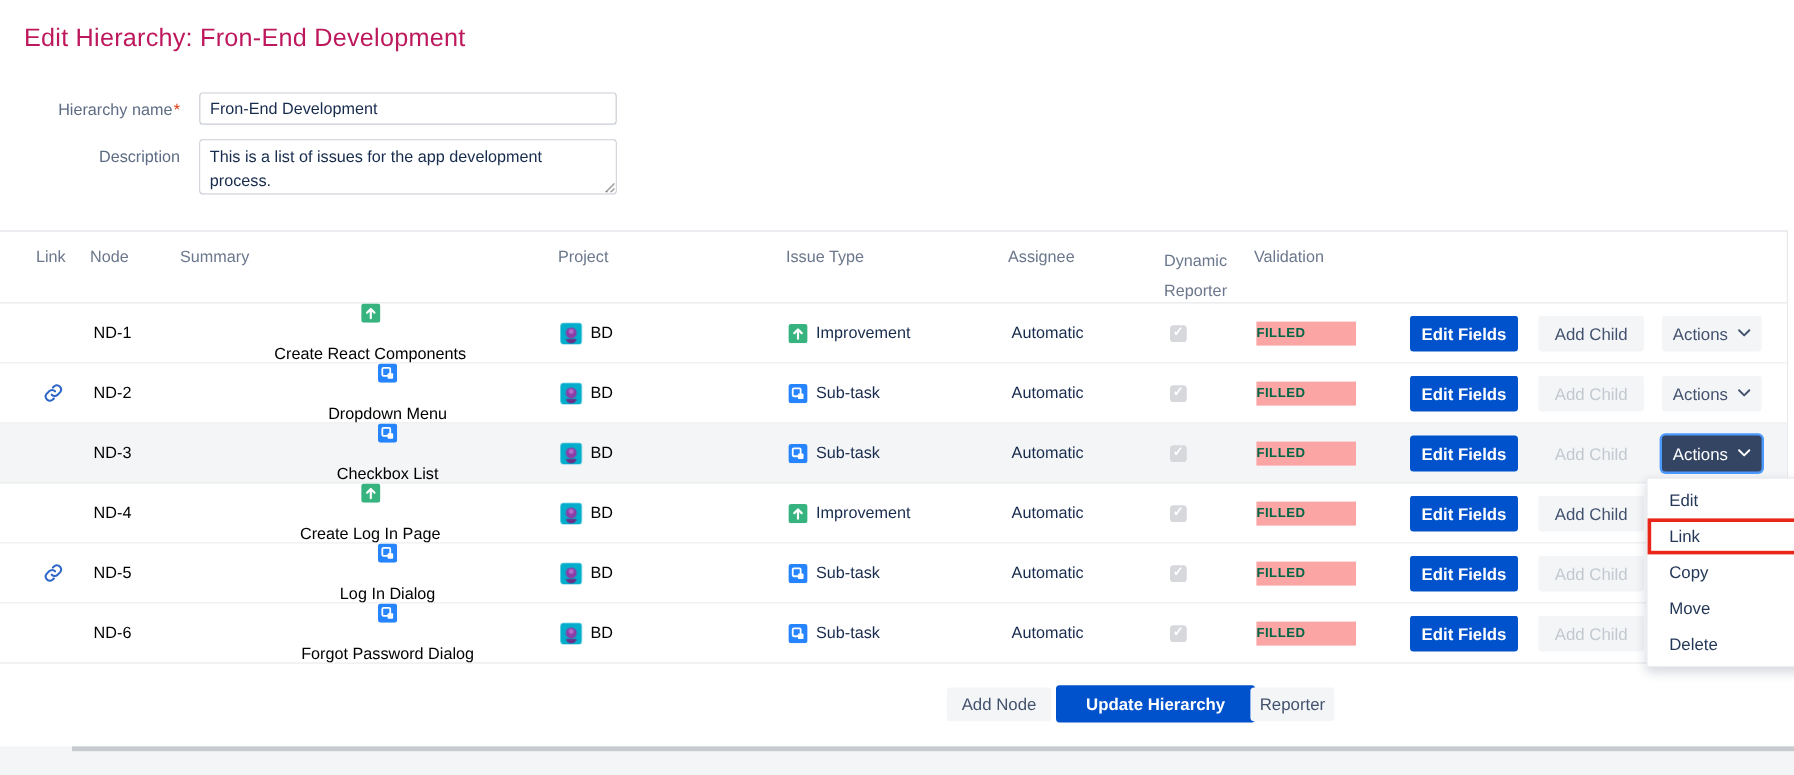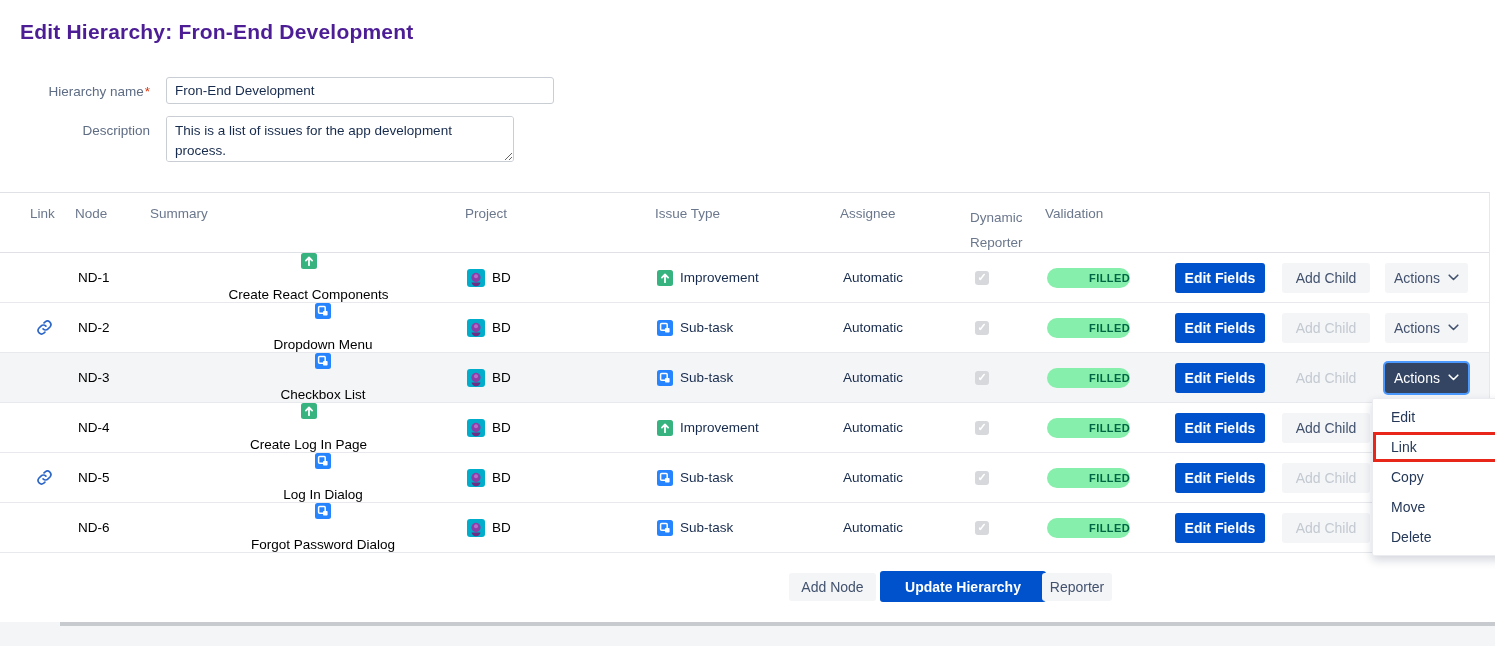--- a/index.html
+++ b/index.html
@@ -4,36 +4,36 @@
 <style>
   * { box-sizing: border-box; }
   html, body { margin: 0; padding: 0; }
   body {
     width: 1495px; height: 646px; position: relative; overflow: hidden;
     background: #ffffff; color: #172B4D;
     font-family: "Liberation Sans", sans-serif; font-size: 13.5px;
   }
   .page-title {
     position: absolute; left: 20px; top: 8px;
-    font-size: 21px; font-weight: 700; color: #4c1d95; letter-spacing: .2px; margin-top: 12px;
+    font-size: 21px; font-weight: 400; color: #be185d; letter-spacing: .2px; margin-top: 12px;
   }
   
   .form-label {
     position: absolute; left: 0; width: 150px; text-align: right;
     color: #5E6C84; font-size: 13.5px;
   }
   #label-name { top: 84px; }
   #label-desc { top: 123px; padding-left: 17px; }
   .required { color: #DE350B; margin-left: 1px; }
   .text-input {
     position: absolute; left: 166px; border: 1px solid #c9cdd4; border-radius: 3px;
     font-family: inherit; font-size: 13.5px; color: #172B4D; padding: 0 8px;
     background: #fff; outline: none;
   }
-  #input-name { top: 77px; width: 388px; height: 27px; }
+  #input-name { top: 77px; width: 348px; height: 27px; }
   #textarea-desc {
     top: 116px; width: 348px; height: 46px; padding: 4px 8px; line-height: 1.45;
     resize: both; overflow: auto;
   }
   
   .table {
     position: absolute; left: 0; top: 192px; width: 1490px;
     border-top: 1px solid #dfe1e6; border-right: 1px solid #e6e8eb; background: #fff;
   }
   .grid-cols {
@@ -59,23 +59,23 @@
   .cell-dynamic { padding-left: 5px; }
   .cell-validation { padding-left: 2px; }
   .tlink { color: #000000; text-decoration: none; cursor: pointer; }
   .ic { display: inline-flex; line-height: 0; }
   .checkbox {
     width: 14px; height: 14px; border-radius: 3px; background: #d6d8dc;
     display: inline-flex; align-items: center; justify-content: center;
   }
   .checkbox .check { color: #ffffff; font-size: 11px; font-weight: 700; line-height: 1; }
   .badge {
-    display: inline-block; background: #86efac; color: #006644;
+    display: inline-block; background: #fca5a5; color: #006644;
     font-size: 11px; font-weight: 700; letter-spacing: .4px;
-    padding: 4px 0; width: 83px; text-align: right; border-radius: 10px;
+    padding: 4px 0; width: 83px; text-align: left; border-radius: 0;
   }
   .cell-buttons { gap: 0; }
   .btn {
     font-family: inherit; font-size: 14px; border: none; border-radius: 3px;
     height: 30px; cursor: pointer; display: inline-flex; align-items: center; justify-content: center;
   }
   .btn-primary { background: #0052CC; color: #fff; font-weight: 700; width: 90px; }
   .btn-secondary { background: #f4f5f7; color: #42526E; }
   .btn-addchild { width: 88px; margin-left: 17px; }
   .btn-addchild.disabled { color: #c3c9d1; cursor: default; }

